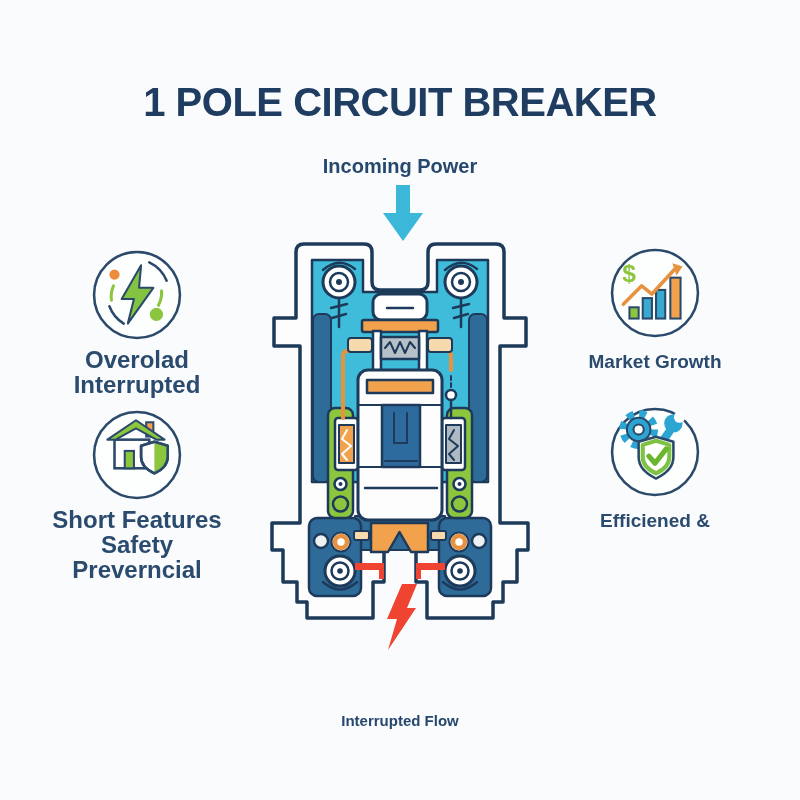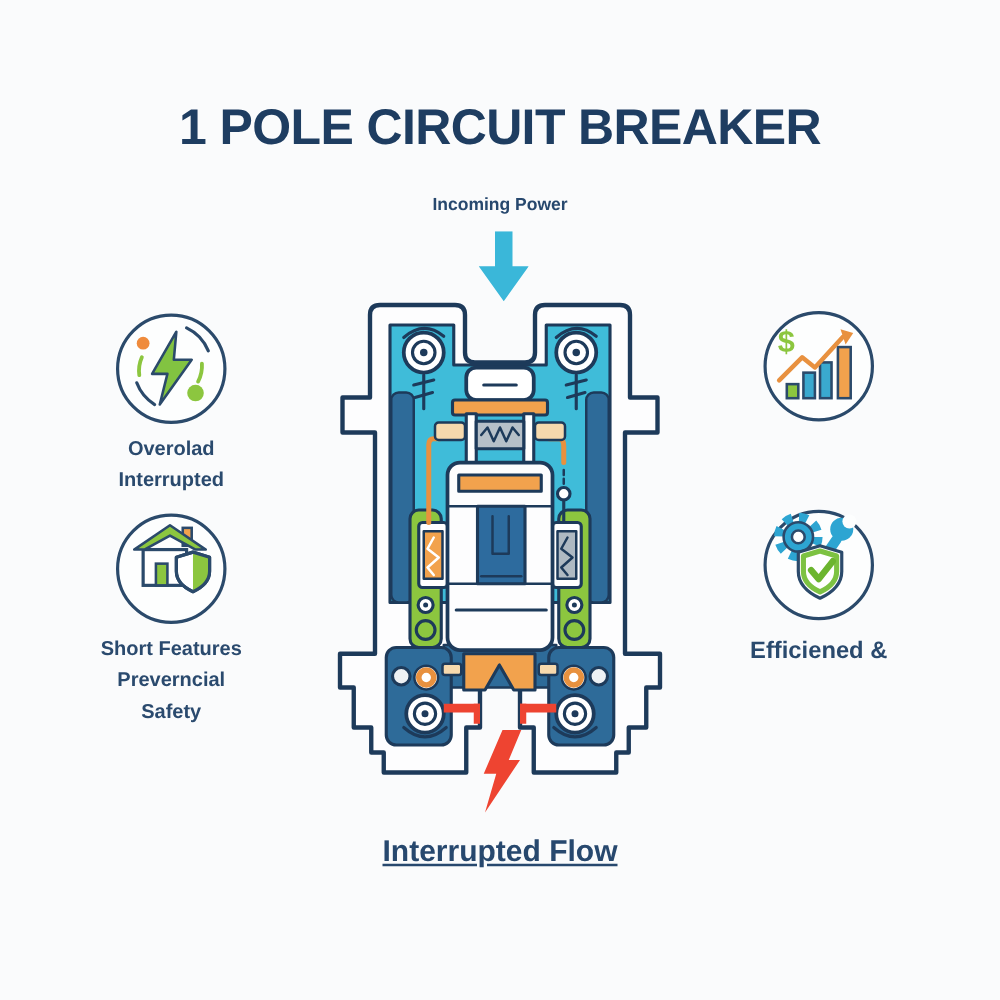--- a/index.html
+++ b/index.html
@@ -1,25 +1,25 @@
 <!DOCTYPE html>
 <html><head>
 <meta charset="utf-8">
 <style>
   html,body{margin:0;padding:0;}
   body{font-family:"Liberation Sans",sans-serif;background:#fff;}
   .stage{position:relative;width:800px;height:800px;background:#fafbfc;overflow:hidden;}
   .page-title{position:absolute;top:80px;left:0;width:100%;text-align:center;
     font-size:40px;font-weight:700;letter-spacing:-0.5px;color:#1e3d61;}
   .flow-label{position:absolute;left:0;width:100%;text-align:center;
-    font-size:14px;font-weight:600;color:#27486e;}
+    font-size:20px;font-weight:600;color:#27486e;}
   #incoming-label{top:155px;}
-  #interrupted-label{top:668px;font-size:24px;text-decoration:underline;}
+  #interrupted-label{top:712px;font-size:15px;}
   .feature{position:absolute;width:180px;display:flex;flex-direction:column;align-items:center;}
-  .feature .lbl{margin-top:6px;text-align:center;font-size:16px;font-weight:600;
+  .feature .lbl{margin-top:6px;text-align:center;font-size:24px;font-weight:600;
     color:#2a4a6e;line-height:25px;}
   .feature.right .lbl{font-size:19px;line-height:30px;margin-top:8px;}
   .feature .lbl span{display:block;}
   #feature-overload{left:47px;top:249px;}
   #feature-shortcircuit{left:47px;top:409px;}
   #feature-market{left:565px;top:247px;}
   #feature-safety{left:565px;top:406px;}
   .abs{position:absolute;}
 </style>
 </head>
@@ -178,36 +178,39 @@
       <rect x="54" y="13" width="7" height="14" fill="#f2a24d" stroke="#2b4a6b" stroke-width="2"></rect>
       <rect x="23" y="30" width="34" height="28" fill="#ffffff" stroke="#2b4a6b" stroke-width="2.5"></rect>
       <polygon points="16,30 44,11 72,30 64,30 44,19 24,30" fill="#8cc63f" stroke="#2b4a6b" stroke-width="2" stroke-linejoin="round"></polygon>
       <rect x="33" y="41" width="9" height="17" fill="#8cc63f" stroke="#2b4a6b" stroke-width="2"></rect>
       <path d="M62,32 L75,36 L75,47 Q75,57 62,63 Q49,57 49,47 L49,36 Z" fill="#ffffff" stroke="#2b4a6b" stroke-width="2.5" stroke-linejoin="round"></path>
       <path d="M62,32 L75,36 L75,47 Q75,57 62,63 Z" fill="#8cc63f"></path>
       <path d="M62,32 L75,36 L75,47 Q75,57 62,63 Q49,57 49,47 L49,36 Z" fill="none" stroke="#2b4a6b" stroke-width="2.5" stroke-linejoin="round"></path>
     </svg>
     <div class="lbl">
       <span>Short Features</span>
+      <span>Safety</span>
       <span>Preverncial</span>
-      <span>Safety</span>
     </div>
   </div>
 
   <div class="feature right" id="feature-market">
     <svg width="92" height="92" viewBox="0 0 90 90">
       <circle cx="45" cy="45" r="42" fill="#fdfefe" stroke="#2b4a6b" stroke-width="2.5"></circle>
       <text x="13" y="34" font-size="24" font-weight="bold" fill="#8cc63f">$</text>
       <rect x="20" y="59" width="9" height="11" fill="#8cc63f" stroke="#2b4a6b" stroke-width="2"></rect>
       <rect x="33" y="50" width="9" height="20" fill="#3aa9cf" stroke="#2b4a6b" stroke-width="2"></rect>
       <rect x="46" y="42" width="9" height="28" fill="#3aa9cf" stroke="#2b4a6b" stroke-width="2"></rect>
       <rect x="60" y="30" width="10" height="40" fill="#f2a24d" stroke="#2b4a6b" stroke-width="2"></rect>
       <polyline points="14,56 32,38 42,46 64,22" fill="none" stroke="#e8913f" stroke-width="3.5" stroke-linecap="round" stroke-linejoin="round"></polyline>
       <polygon points="62,16 72,19 66,28" fill="#e8913f"></polygon>
     </svg>
+    <div class="lbl">
+      <span>Market Growth</span>
+    </div>
   </div>
 
   <div class="feature right" id="feature-safety">
     <svg width="92" height="92" viewBox="0 0 90 90">
       <circle cx="45" cy="45" r="42" fill="#fdfefe" stroke="#2b4a6b" stroke-width="2.5"></circle>
       <circle cx="29" cy="23" r="15" fill="none" stroke="#2da5d2" stroke-width="8" stroke-dasharray="6.5 5.3"></circle>
       <circle cx="29" cy="23" r="11.5" fill="#2da5d2" stroke="#2b4a6b" stroke-width="2"></circle>
       <circle cx="29" cy="23" r="5" fill="#fdfefe" stroke="#2b4a6b" stroke-width="2"></circle>
       <g>
         <circle cx="63" cy="17" r="9" fill="#2da5d2"></circle>

